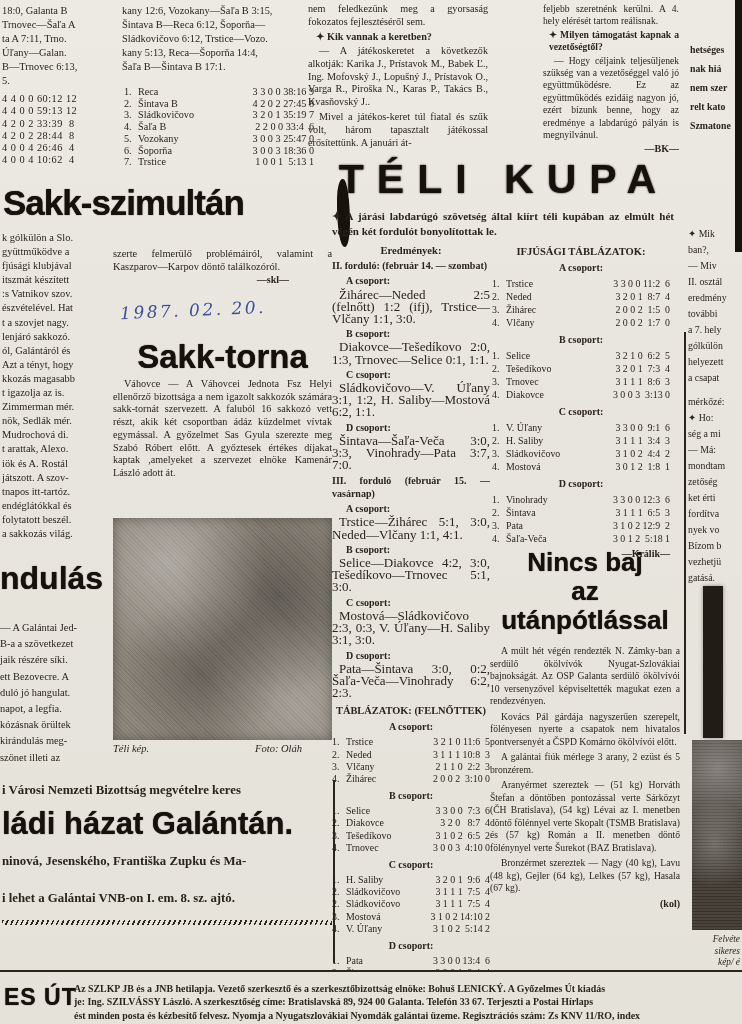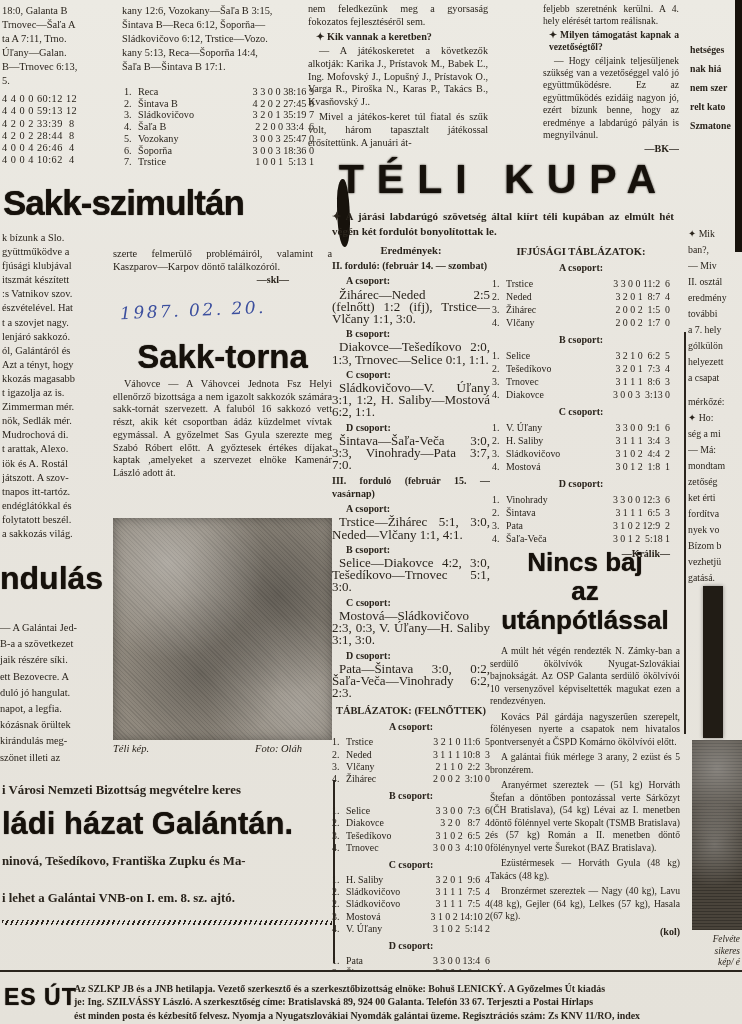--- a/index.html
+++ b/index.html
@@ -184,21 +184,21 @@
         <div class="cap-ln">sikeres</div>
         <div class="cap-ln">kép/ é</div>
       </div>
   </div>
 
   <h1 class="abs headline" style="left:3px;top:183px;width:330px;font-size:35px;letter-spacing:-1px;">Sakk-szimultán</h1>
   <div class="abs inkstrip" style="left:337px;top:179px;width:13px;height:68px;border-radius:45% 55% 40% 60% / 30% 70% 35% 65%;"></div>
 
   <div class="abs" style="left:2px;top:231px;width:108px;">
     <div>
-        <div class="ln">k bízunk a Slo.</div>
+        <div class="ln">k gólkülön a Slo.</div>
         <div class="ln">gyüttműködve  a</div>
         <div class="ln">fjúsági klubjával</div>
         <div class="ln">itszmát készített</div>
         <div class="ln">:s Vatnikov szov.</div>
         <div class="ln">észvételével. Hat</div>
         <div class="ln">t a szovjet nagy.</div>
         <div class="ln">lenjáró sakkozó.</div>
         <div class="ln">ól, Galántáról és</div>
         <div class="ln">Azt a tényt, hogy</div>
         <div class="ln">kkozás magasabb</div>
@@ -245,21 +245,21 @@
         <div class="ln" style="line-height:16.2px;">napot, a legfia.</div>
         <div class="ln" style="line-height:16.2px;">kózásnak örültek</div>
         <div class="ln" style="line-height:16.2px;">kirándulás meg-</div>
         <div class="ln" style="line-height:16.2px;">szönet illeti az</div>
       </div>
   </div>
 
   <div class="abs" style="left:2px;top:783px;width:330px;">
     <p class="b" style="font-size:12.8px;">i Városi Nemzeti Bizottság megvételre keres</p>
     <p class="headline" style="font-size:31px;margin:8px 0 12px 0;">ládi házat Galántán.</p>
-    <p class="b" style="font-size:12.8px;margin-bottom:22px;">ninová, Tešedíkovo, Františka Zupku és Ma-</p>
+    <p class="b" style="font-size:12.8px;margin-bottom:22px;">ninová, Jesenského, Františka Zupku és Ma-</p>
     <p class="b" style="font-size:12.8px;margin-bottom:14px;">i lehet a Galántai VNB-on I. em. 8. sz. ajtó.</p>
     <div class="zigzag"></div>
   </div>
   <div class="abs rule-v" style="left:333px;top:780px;height:183px;"></div>
 
   <h1 class="abs headline ctr" style="left:336px;top:156px;width:336px;font-size:41px;letter-spacing:13px;text-shadow:0 0 2px #16110b;">TÉLI KUPA</h1>
   <div class="abs b just" style="left:332px;top:209px;width:342px;font-size:11px;line-height:14.5px;">✦ A járási labdarúgó szövetség által kiírt téli kupában az elmúlt hét végén két fordulót bonyolítottak le.</div>
 
   <div class="abs" style="left:332px;top:244px;width:158px;height:728px;overflow:hidden;">
     <div class="b ctr sec-head">Eredmények:</div>
@@ -518,21 +518,20 @@
 
   <div class="abs" style="left:490px;top:548px;width:190px;">
     <h2 class="headline ctr" style="font-size:26px;line-height:29px;">Nincs baj</h2>
     <h2 class="headline ctr" style="font-size:26px;line-height:29px;margin-bottom:10px;">az utánpótlással</h2>
     <div class="just" style="font-size:9.6px;line-height:12.5px;">
       <div>
           <p class="para" style="margin-bottom:3px;">A múlt hét végén rendezték N. Zámky-ban a serdülő ökölvívók Nyugat-Szlovákiai bajnokságát. Az OSP Galanta serdülő ökölvívói 10 versenyzővel képviseltették magukat ezen a rendezvényen.</p>
           <p class="para" style="margin-bottom:3px;">Kovács Pál gárdája nagyszerűen szerepelt, fölényesen nyerte a csapatok nem hivatalos pontversenyét a ČSPD Komárno ökölvívói előtt.</p>
           <p class="para" style="margin-bottom:3px;">A galántai fiúk mérlege 3 arany, 2 ezüst és 5 bronzérem.</p>
           <p class="para" style="margin-bottom:3px;">Aranyérmet szereztek — (51 kg) Horváth Štefan a döntőben pontozással verte Sárközyt (ČH Bratislava), (54 kg) Lévai az I. menetben döntő fölénnyel verte Skopalt (TSMB Bratislava) és (57 kg) Román a II. menetben döntő fölénynyel verte Šurekot (BAZ Bratislava).</p>
-          <p class="para" style="margin-bottom:3px;">Ezüstérmesek — Horváth Gyula (48 kg) Takács (48 kg).</p>
           <p class="para" style="margin-bottom:3px;">Bronzérmet szereztek — Nagy (40 kg), Lavu (48 kg), Gejler (64 kg), Lelkes (57 kg), Hasala (67 kg).</p>
         </div>
       <p class="rt sig">(kol)</p>
     </div>
   </div>
 
   <div class="abs rule-h" style="left:0;top:970px;width:742px;height:1.5px;"></div>
   <div class="abs headline" style="left:4px;top:984px;font-size:23px;letter-spacing:1px;">ES ÚT</div>
   <div class="abs" style="left:74px;top:982px;width:662px;">
     <div>

